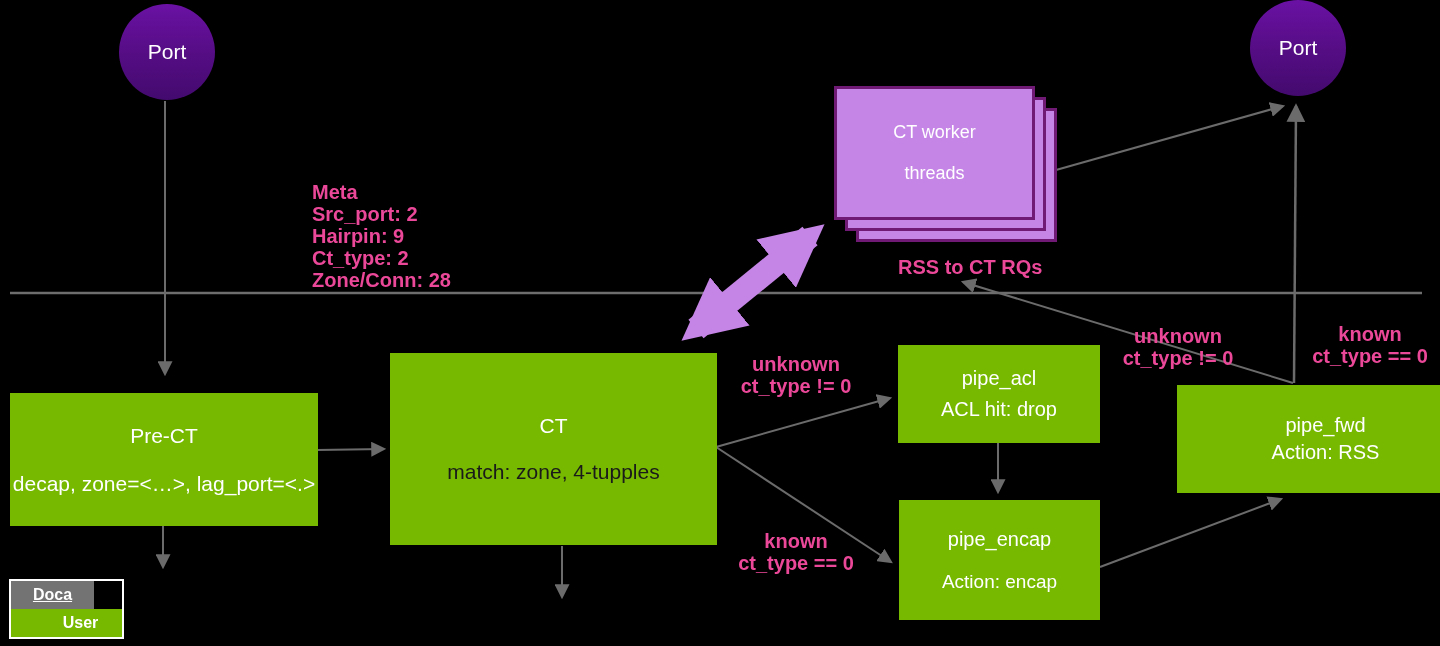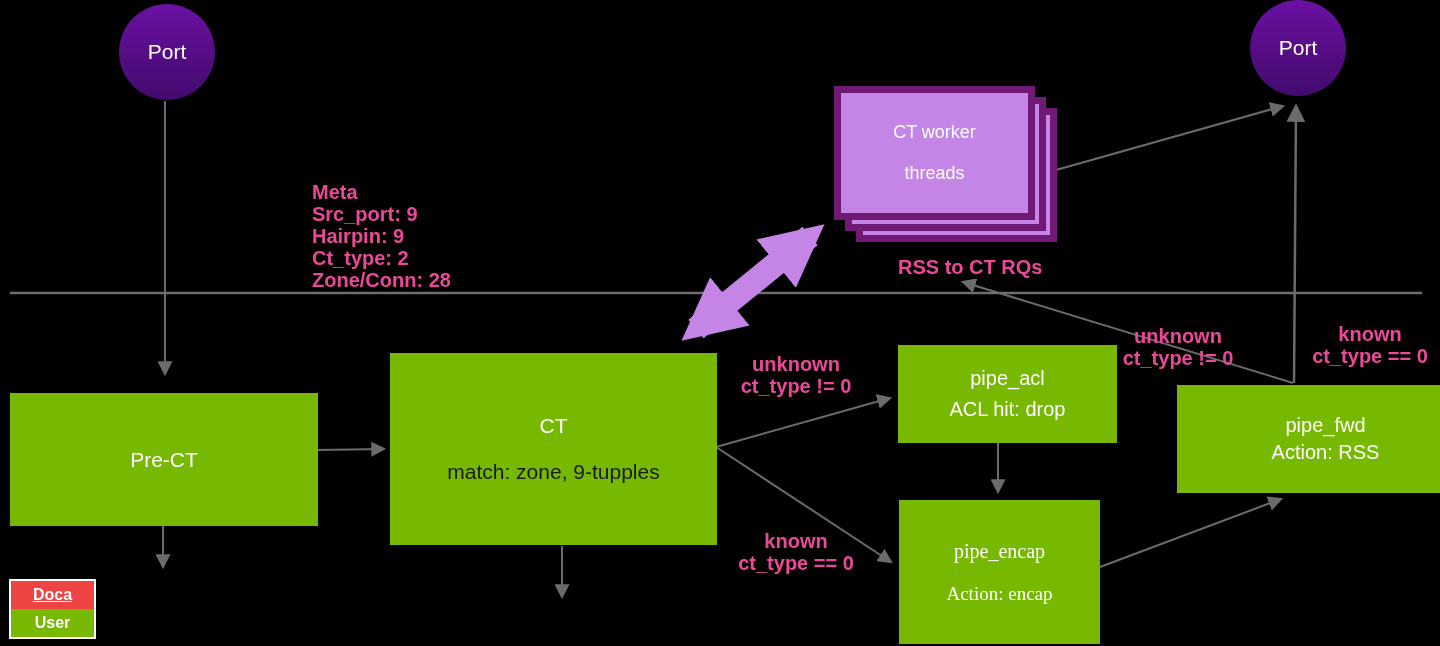--- a/index.html
+++ b/index.html
@@ -16,41 +16,41 @@
   .node .t1{font-size:21px;}
   .node .t2{font-size:21px;}
   .port{
     position:absolute;width:96px;height:96px;border-radius:50%;
     background:linear-gradient(180deg,#6a11a4 0%,#560d85 50%,#430a6e 100%);
     color:#fff;display:flex;align-items:center;justify-content:center;
     font-size:21px;z-index:2;
   }
   .stackbox{
     position:absolute;width:201px;height:134px;background:#c585e6;
-    border:7px solid #701a75;box-sizing:border-box;z-index:2;
+    border:3px solid #701a75;box-sizing:border-box;z-index:2;
   }
   .stackbox.front{
     display:flex;flex-direction:column;align-items:center;justify-content:center;
     gap:20px;color:#fff;font-size:18px;z-index:4;
   }
   .darklabel{
     position:absolute;color:#ec4899;font-weight:bold;font-size:20px;
     line-height:22px;z-index:3;white-space:nowrap;
   }
   .edge-label{text-align:center;width:160px;}
   .meta div{white-space:nowrap;}
   #legend{
     position:absolute;left:9px;top:579px;border:2px solid #fff;z-index:3;
   }
   .legend-cell{
     width:83px;height:28px;display:flex;align-items:center;justify-content:center;
     color:#fff;font-size:16px;font-weight:600;
   }
-  #legend .doca{background:#ef4444;text-decoration:underline;}
-  #legend .user{background:#76b900;}
+  #legend .doca{background:#737373;text-decoration:underline;}
+  #legend .user{background:#76b900;padding-left:28px;}
   .ct-match{color:#1a1a1a;font-size:21px;}
 </style>
 </head>
 <body>
 
 <div id="canvas">
 
   <svg id="wires" width="1440" height="646">
     <defs>
       <marker id="ag" viewBox="0 0 10 10" refX="8.5" refY="5" markerWidth="7.5" markerHeight="7.5" orient="auto-start-reverse" markerUnits="strokeWidth">
@@ -97,43 +97,44 @@
 
   <div class="stackbox" style="left:856px;top:108px;"></div>
   <div class="stackbox" style="left:845px;top:97px;"></div>
   <div class="stackbox front" style="left:834px;top:86px;">
     <span>CT worker</span>
     <span>threads</span>
   </div>
 
   <div class="darklabel meta" style="left:312px;top:181px;">
     <div>Meta</div>
-    <div>Src_port: 9</div>
+    <div>Src_port: 2</div>
     <div>Hairpin: 9</div>
     <div>Ct_type: 2</div>
     <div>Zone/Conn: 28</div>
   </div>
 
   <div class="darklabel" style="left:898px;top:256px;">RSS to CT RQs</div>
 
   <div class="node" style="left:10px;top:393px;width:308px;height:133px;gap:24px;">
     <div class="t1">Pre-CT</div>
+    <div class="t2">decap, zone=&lt;…&gt;, lag_port=&lt;.&gt;</div>
   </div>
 
   <div class="node" style="left:390px;top:353px;width:327px;height:192px;gap:22px;justify-content:center;">
     <div class="t1">CT</div>
-    <div class="ct-match">match: zone, 9-tupples</div>
+    <div class="ct-match">match: zone, 4-tupples</div>
   </div>
 
-  <div class="node" style="left:898px;top:345px;width:219px;height:98px;gap:8px;font-size:20px;">
+  <div class="node" style="left:898px;top:345px;width:202px;height:98px;gap:8px;font-size:20px;">
     <div class="t1" style="font-size:20px;">pipe_acl</div>
     <div class="t2" style="font-size:20px;">ACL hit: drop</div>
   </div>
 
-  <div class="node" style="left:899px;top:500px;width:201px;height:144px;gap:20px;font-family:Liberation Serif, serif;">
+  <div class="node" style="left:899px;top:500px;width:201px;height:120px;gap:20px;">
     <div class="t1" style="font-size:20px;">pipe_encap</div>
     <div class="t2" style="font-size:19px;">Action: encap</div>
   </div>
 
   <div class="node" style="left:1177px;top:385px;width:233px;height:108px;gap:4px;padding-left:32px;">
     <div class="t1" style="font-size:20px;">pipe_fwd</div>
     <div class="t2" style="font-size:20px;">Action: RSS</div>
   </div>
 
   <div class="darklabel edge-label" style="left:716px;top:353px;">

